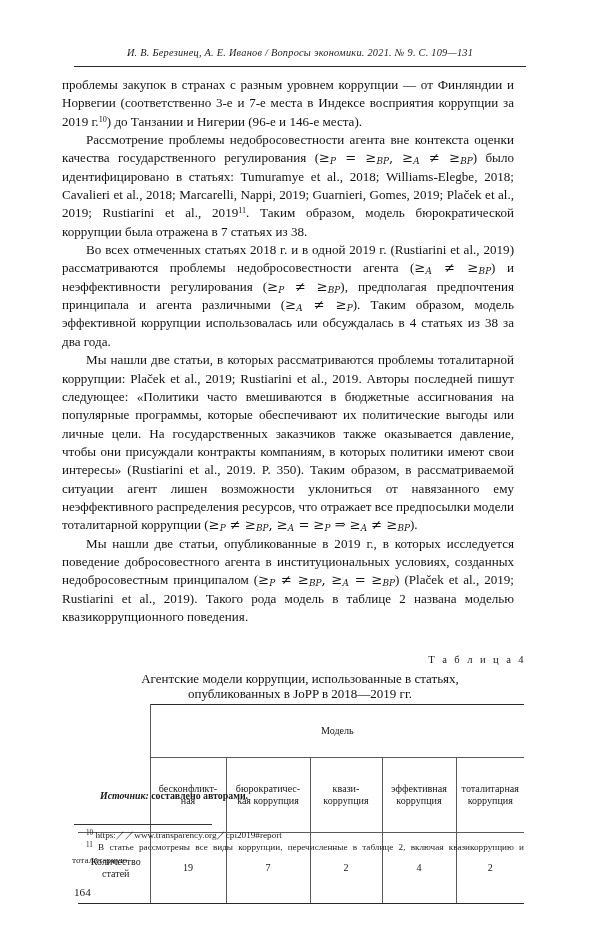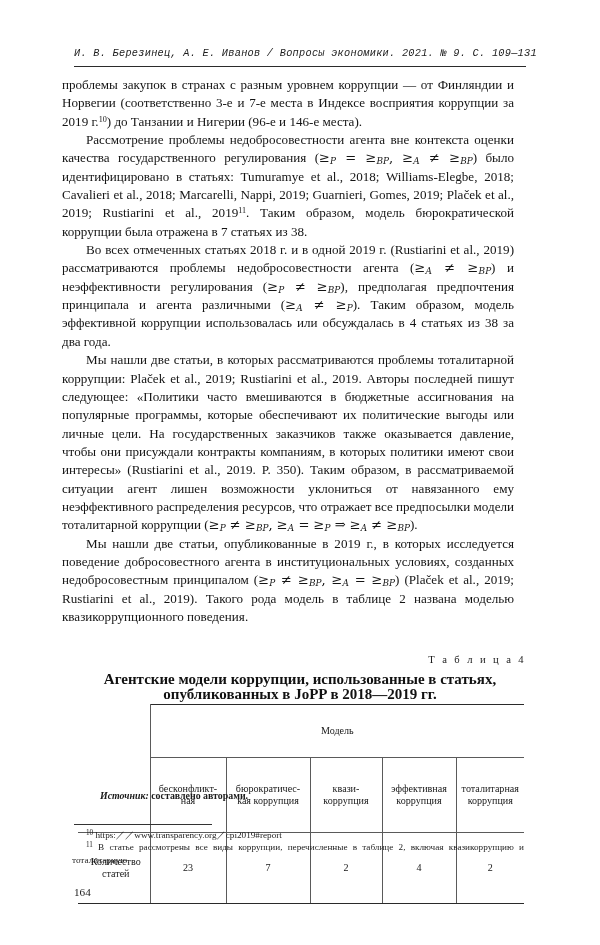--- a/index.html
+++ b/index.html
@@ -27,21 +27,20 @@
     position: absolute;
     left: 74px;
     top: 47px;
     width: 452px;
     font-style: italic;
     font-size: 10.3px;
     letter-spacing: 0.25px;
     text-align: center;
     color: #1c1c1c;
     white-space: nowrap;
-    font-family: Liberation Mono, monospace;
   }
   .runhead-rule {
     position: absolute;
     left: 74px;
     top: 66px;
     width: 452px;
     height: 1px;
     background: #2b2b2b;
   }
 
@@ -89,22 +88,22 @@
     font-size: 10.6px;
     letter-spacing: 2.4px;
     color: #1c1c1c;
   }
   .tabcap {
     position: absolute;
     left: 74px;
     top: 672px;
     width: 452px;
     text-align: center;
-    font-weight: bold;
-    font-size: 15px;
+    font-weight: normal;
+    font-size: 13px;
     line-height: 14.6px;
     color: #111;
   }
   table.t3 {
     position: absolute;
     left: 78px;
     top: 704px;
     width: 446px;
     border-collapse: collapse;
     font-size: 10.1px;
@@ -237,21 +236,21 @@
       </tr>
       <tr>
         <td class="hcell">бесконфликт-<br>ная</td>
         <td class="hcell">бюрократичес-<br>кая коррупция</td>
         <td class="hcell">квази-<br>коррупция</td>
         <td class="hcell">эффективная<br>коррупция</td>
         <td class="hcell last">тоталитарная<br>коррупция</td>
       </tr>
       <tr class="datarow">
         <td class="stub">Количество<br>статей</td>
-        <td>23</td>
+        <td>19</td>
         <td>7</td>
         <td>2</td>
         <td>4</td>
         <td class="last">2</td>
       </tr>
     </tbody>
   </table>
 
   <div class="source"><i>Источник:</i><span> составлено авторами.</span></div>
 

